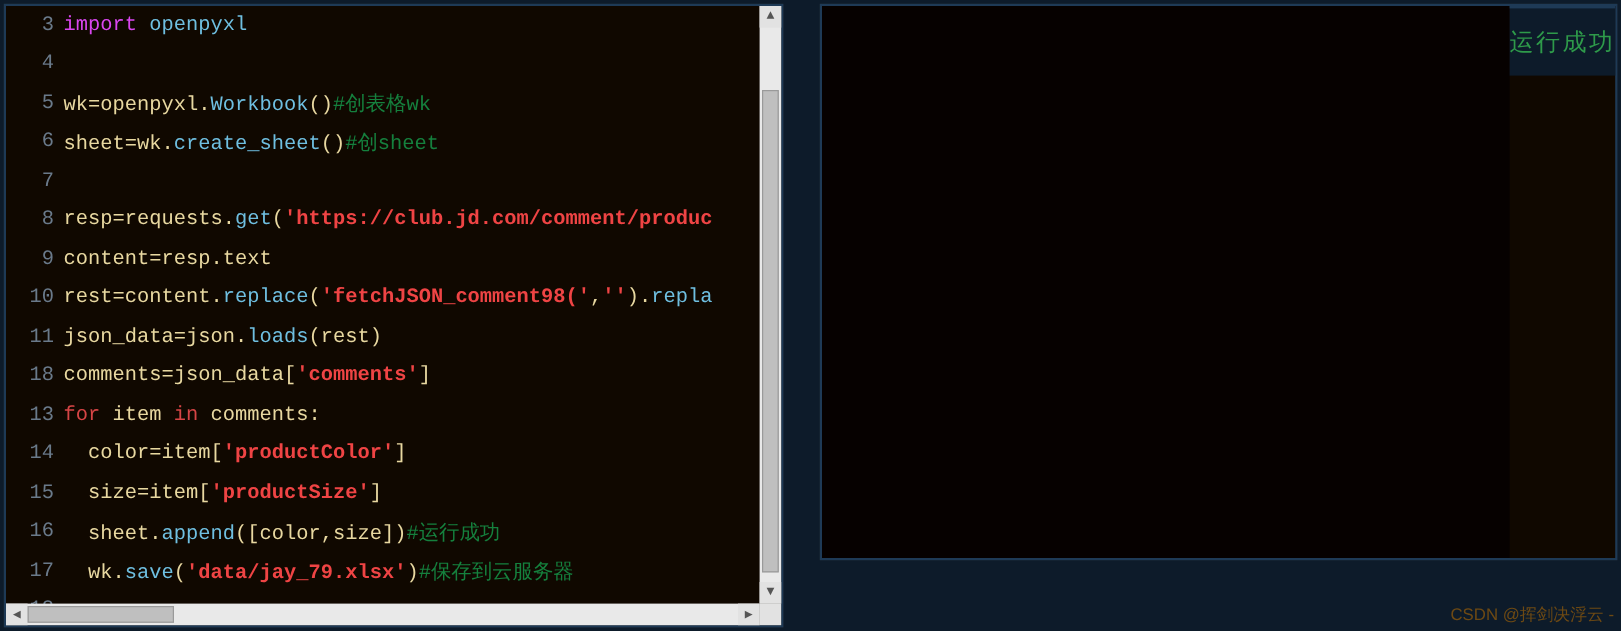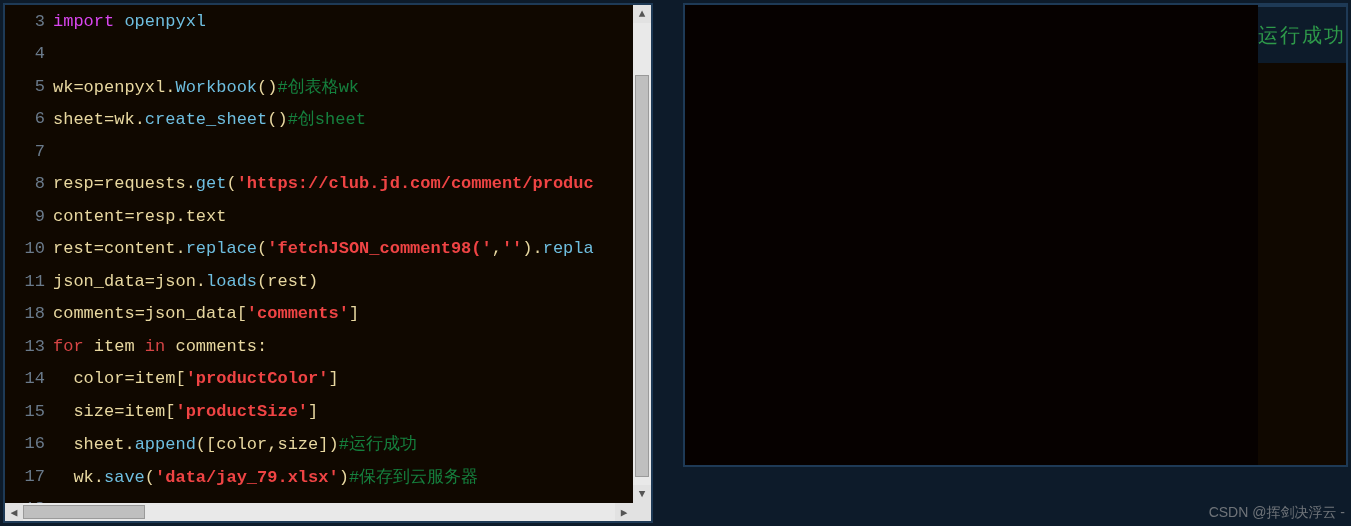--- a/index.html
+++ b/index.html
@@ -21,21 +21,21 @@
   .vscroll{position:absolute;right:0;top:0;width:18px;height:calc(100% - 18px);background:#e9e9e9;}
   .vthumb{position:absolute;left:2px;right:2px;background:#bfbfbf;border:1px solid #9a9a9a;}
   .varrow{position:absolute;left:0;right:0;height:18px;background:#e2e2e2;display:flex;align-items:center;justify-content:center;color:#555;font-size:11px;}
   .hscroll{position:absolute;left:0;right:18px;bottom:0;height:18px;background:#e9e9e9;}
   .hthumb{position:absolute;top:2px;bottom:2px;background:#bfbfbf;border:1px solid #9a9a9a;}
   .harrow{position:absolute;top:0;bottom:0;width:18px;background:#e2e2e2;display:flex;align-items:center;justify-content:center;color:#555;font-size:11px;}
   .corner{position:absolute;right:0;bottom:0;width:18px;height:18px;background:#e2e2e2;}
   .output{flex:1;background:#060100;}
   .status{height:56px;background:#0d1b2a;display:flex;align-items:center;justify-content:center;border-top:2px solid #1e3a56;}
   .status span{color:#2e9a4a;font-size:20px;letter-spacing:2px;}
-  .watermark{position:absolute;right:6px;bottom:4px;color:#a3a3a3;font-size:14px;opacity:.65;font-family:Arial,sans-serif;}
+  .watermark{position:absolute;right:6px;bottom:4px;color:#a16207;font-size:14px;opacity:.65;font-family:Arial,sans-serif;}
 </style>
 </head>
 <body>
 
 <div class="wrap">
   <div class="panel left">
     <div class="editor" id="editor">
         <div class="line"><div class="gutter">3</div><div class="code"><span class="kw">import</span> <span class="fn">openpyxl</span></div></div>
         <div class="line"><div class="gutter">4</div><div class="code"></div></div>
         <div class="line"><div class="gutter">5</div><div class="code"><span class="id">wk</span><span class="op">=</span><span class="id">openpyxl</span><span class="op">.</span><span class="fn">Workbook</span><span class="op">()</span><span class="cmt">#创表格wk</span></div></div>

